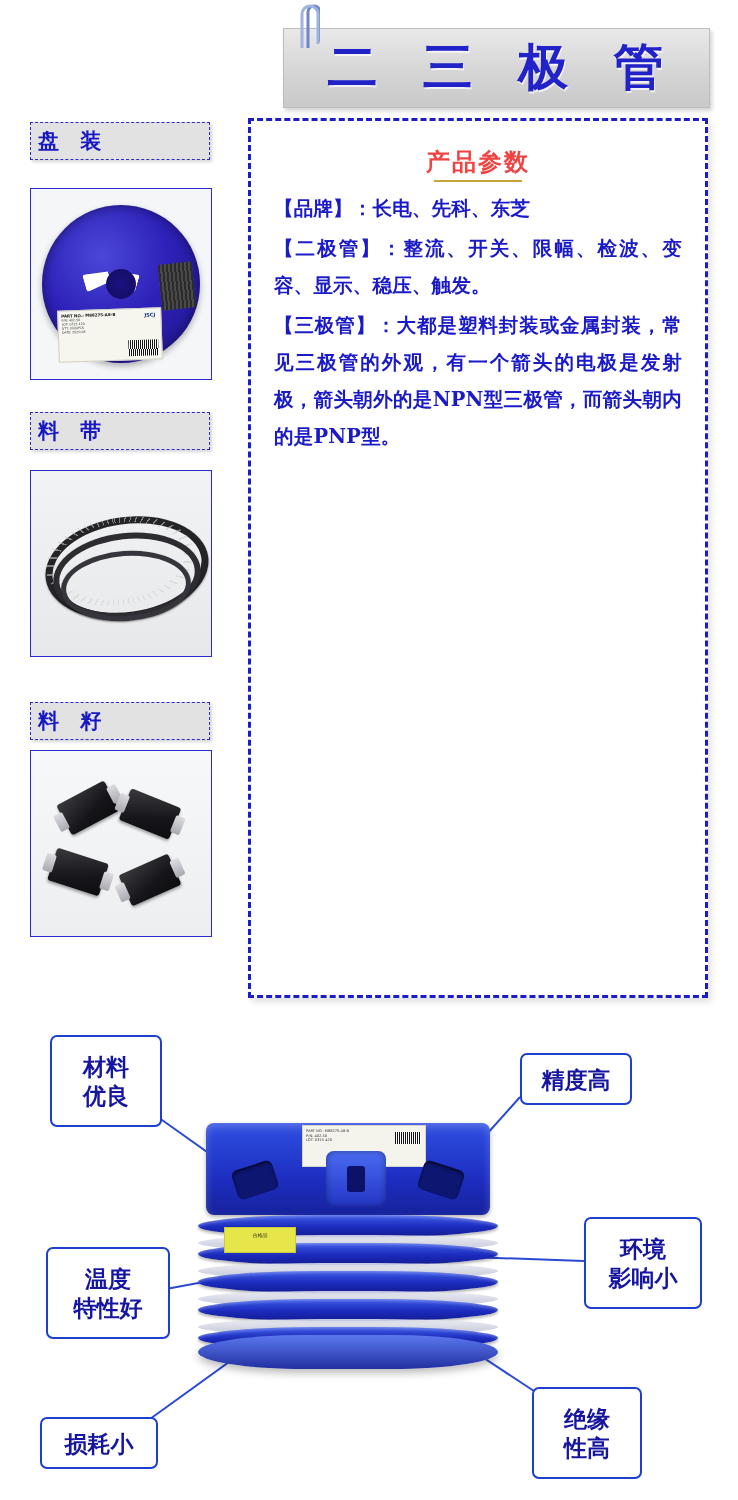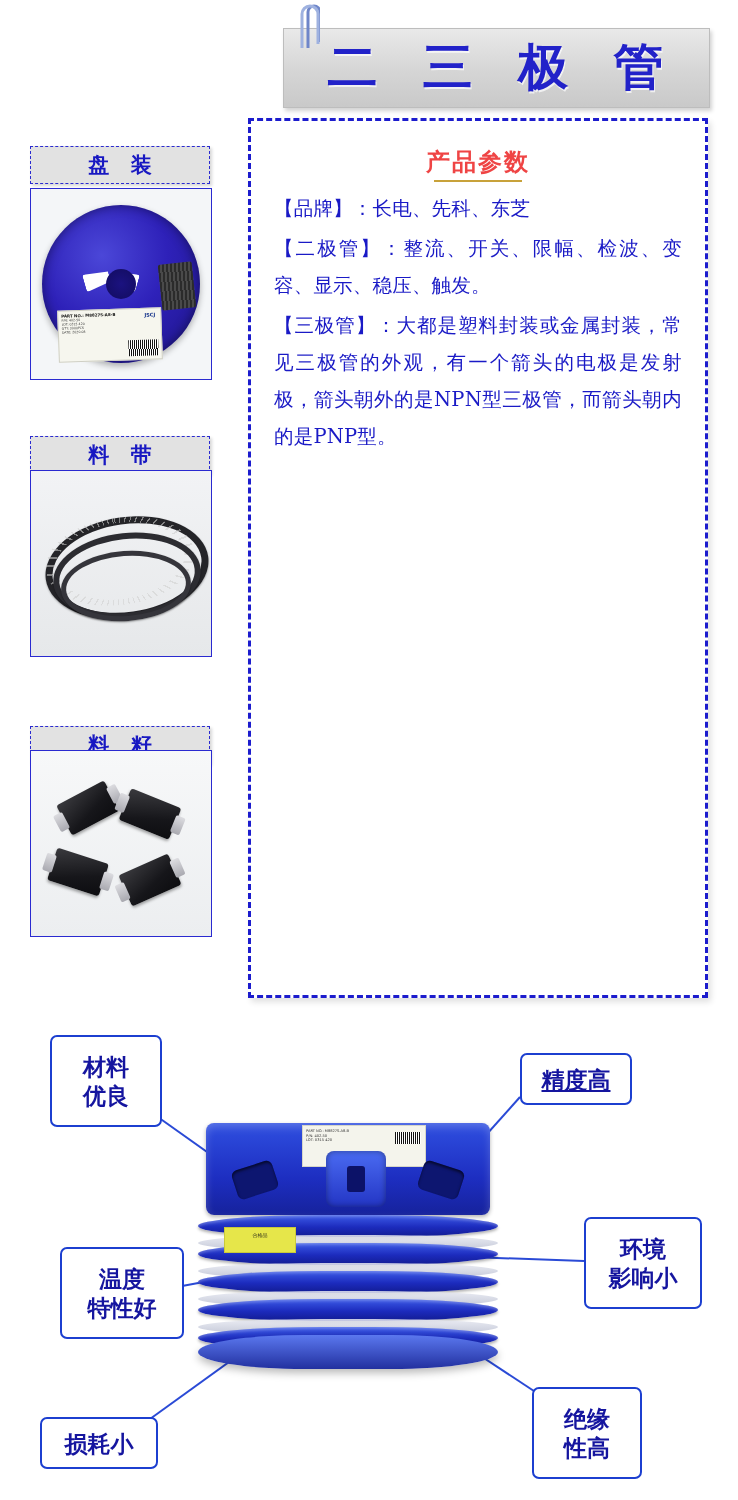--- a/index.html
+++ b/index.html
@@ -36,21 +36,21 @@
     position:absolute;left:296px;top:2px;width:24px;height:48px;
   }
 
   
   .label-box{
     position:absolute;
     width:178px;height:36px;
     background:#e2e2e2;
     border:1px dashed #2a2ad0;
     box-shadow:2px 2px 3px rgba(0,0,0,.16);
-    display:flex;align-items:center;justify-content:center;margin-top:24px;
+    display:flex;align-items:center;justify-content:flex-start;
   }
   .label-box span{
     font-family:"DejaVu Serif","Liberation Serif",serif;
     font-weight:bold;font-size:21px;letter-spacing:7px;color:#1818c2;
     padding-left:7px;
   }
   .photo{
     position:absolute;width:180px;height:190px;
     border:1px solid #2a2ad0;
     background:#f4f6f8;
@@ -159,20 +159,21 @@
     bottom:-4px;width:88px;height:2px;background:#c8a23a;
   }
   .param-body p{
     margin:0 0 3px 0;
     font-size:19.5px;
     line-height:37px;
     color:#1a1ac6;
     font-family:"DejaVu Serif","Liberation Serif",serif;
     text-align:justify;
     letter-spacing:.2px;
+    font-weight:bold;
   }
   .param-body p.ind{text-indent:0;}
 
   
   .bottom{
     position:absolute;left:0;top:1005px;width:738px;height:495px;
   }
   .bottom svg{position:absolute;left:0;top:0;}
   .bubble{
     position:absolute;
@@ -182,22 +183,22 @@
     color:#15159f;
     font-family:"DejaVu Serif","Liberation Serif",serif;
     font-weight:bold;
     font-size:23px;
     line-height:29px;
     text-align:center;
     display:flex;align-items:center;justify-content:center;
     box-sizing:border-box;
   }
   .b-mat{left:50px;top:30px;width:112px;height:92px;}
-  .b-prec{left:520px;top:48px;width:112px;height:52px;text-decoration:underline;}
-  .b-temp{left:60px;top:242px;width:124px;height:92px;}
+  .b-prec{left:520px;top:48px;width:112px;height:52px;}
+  .b-temp{left:46px;top:242px;width:124px;height:92px;}
   .b-env{left:584px;top:212px;width:118px;height:92px;}
   .b-loss{left:40px;top:412px;width:118px;height:52px;}
   .b-ins{left:532px;top:382px;width:110px;height:92px;}
 
   
   .big-reel{
     position:absolute;left:198px;top:118px;width:300px;height:250px;
   }
   .br-top{
     position:absolute;left:8px;top:0;width:284px;height:92px;border-radius:8px;

